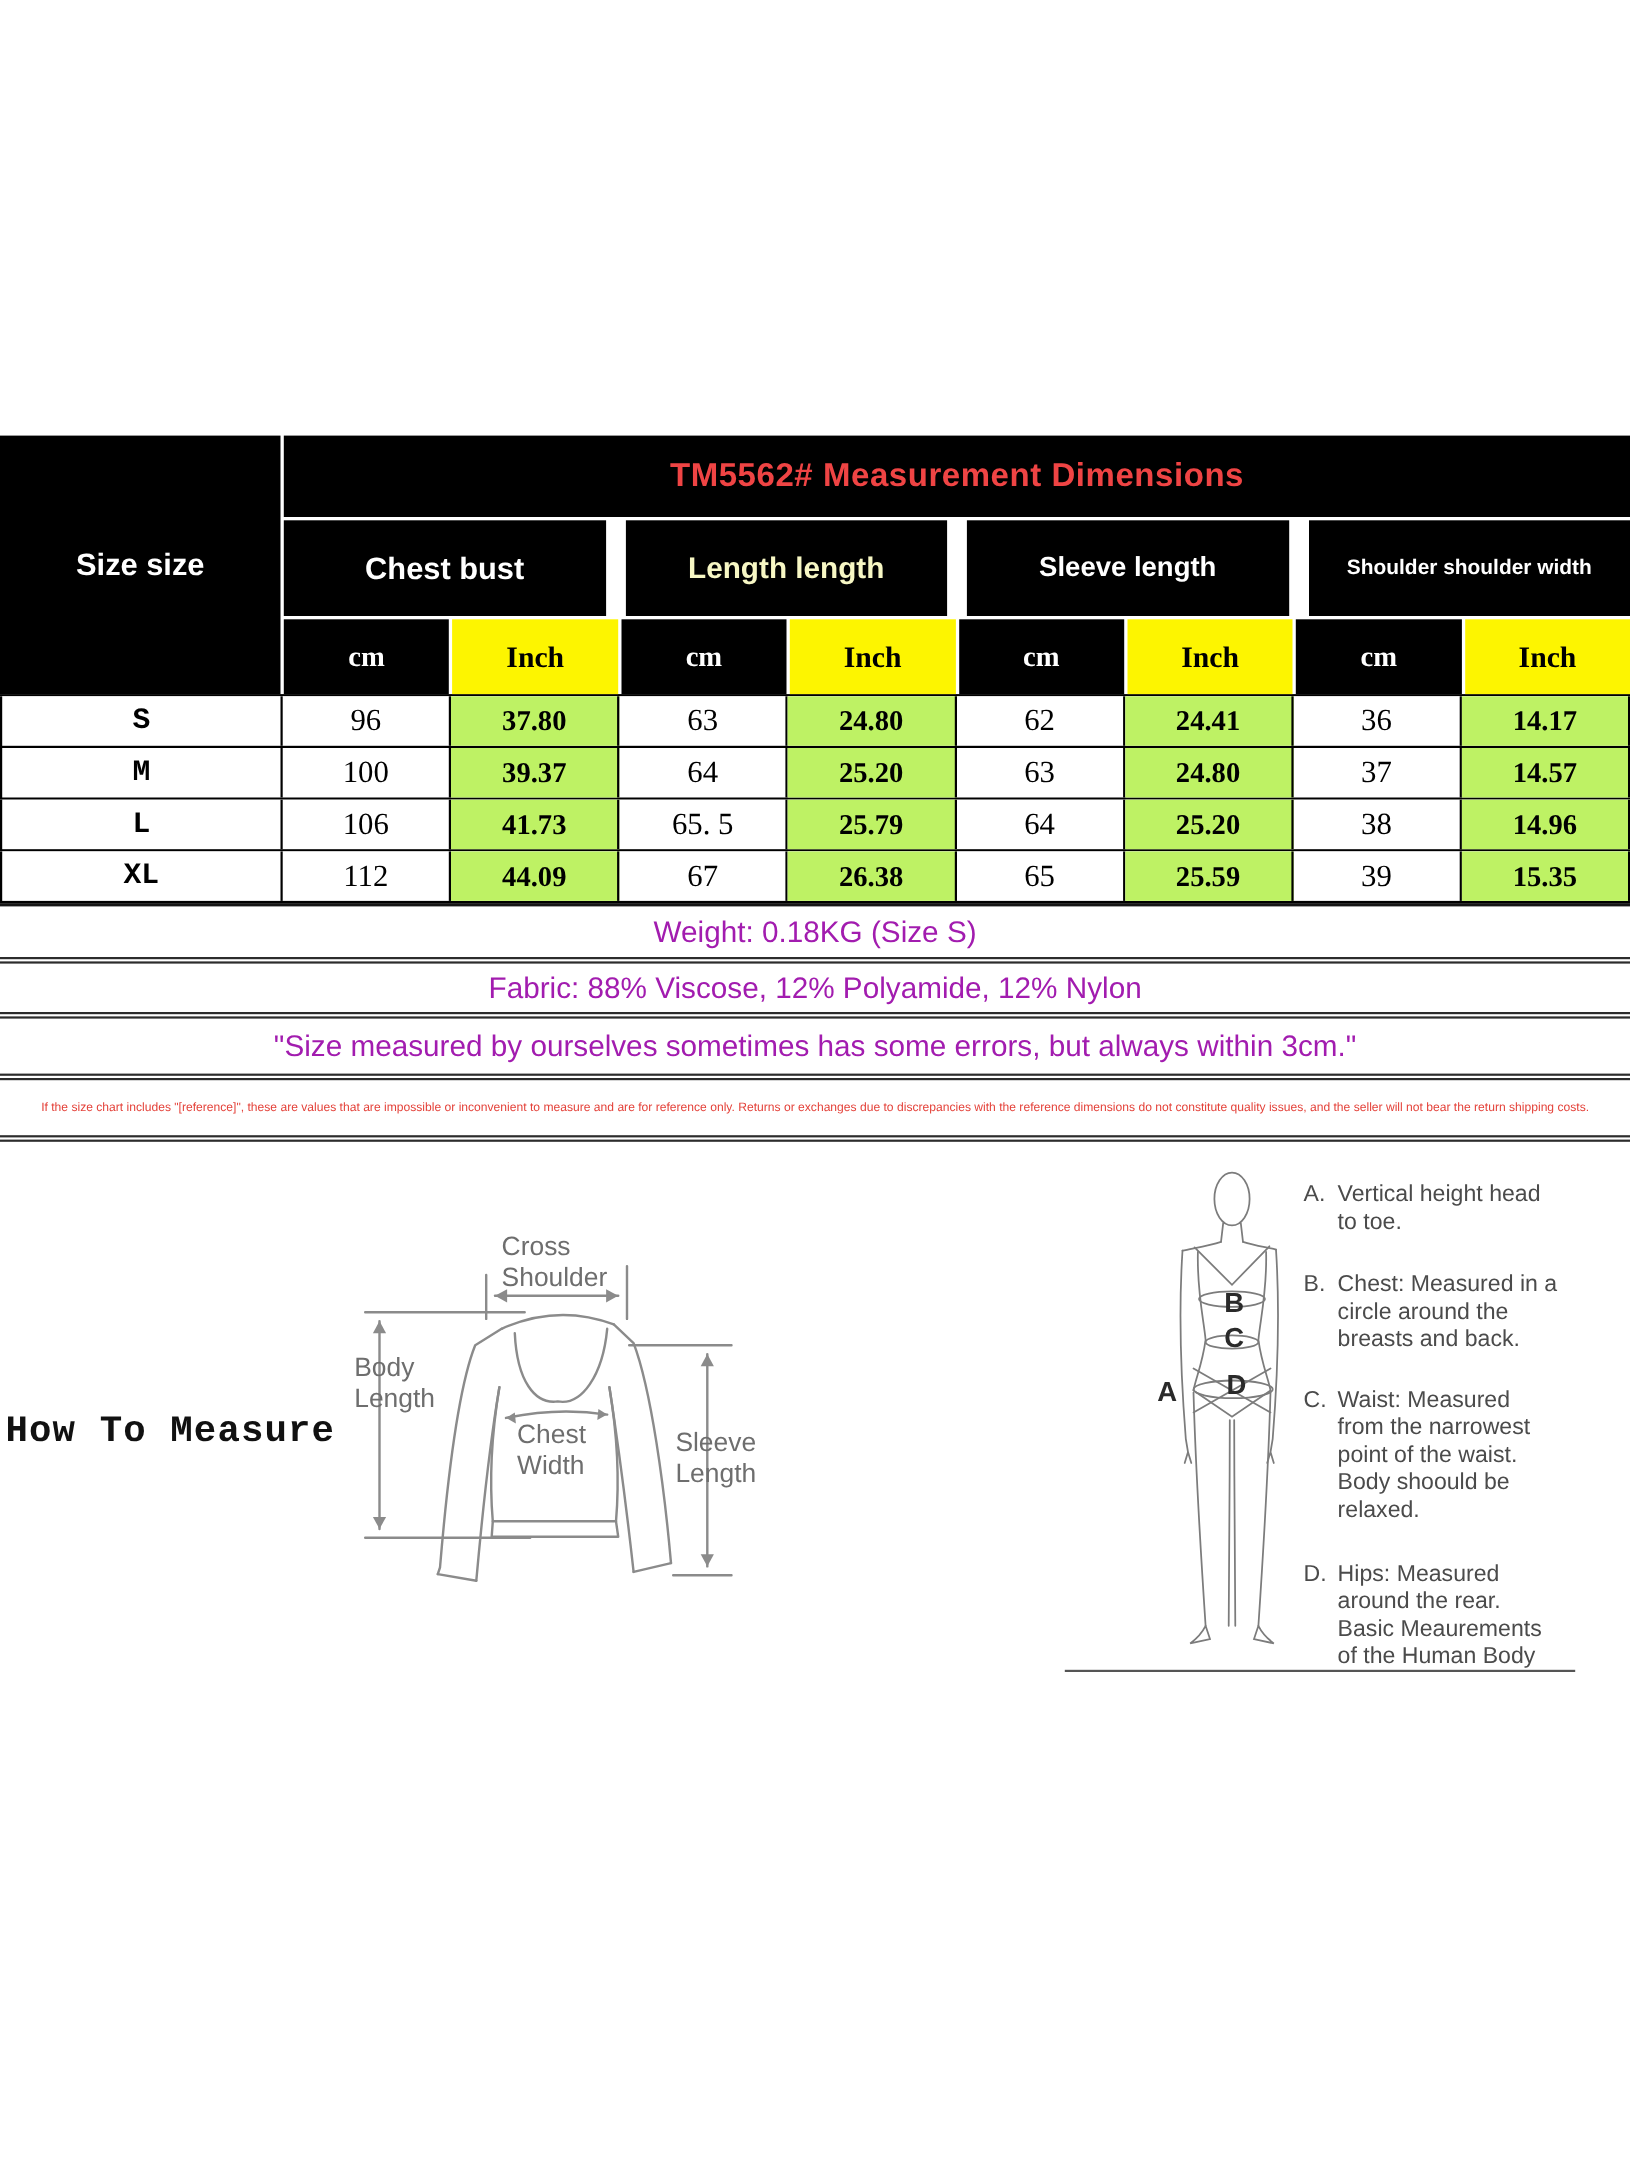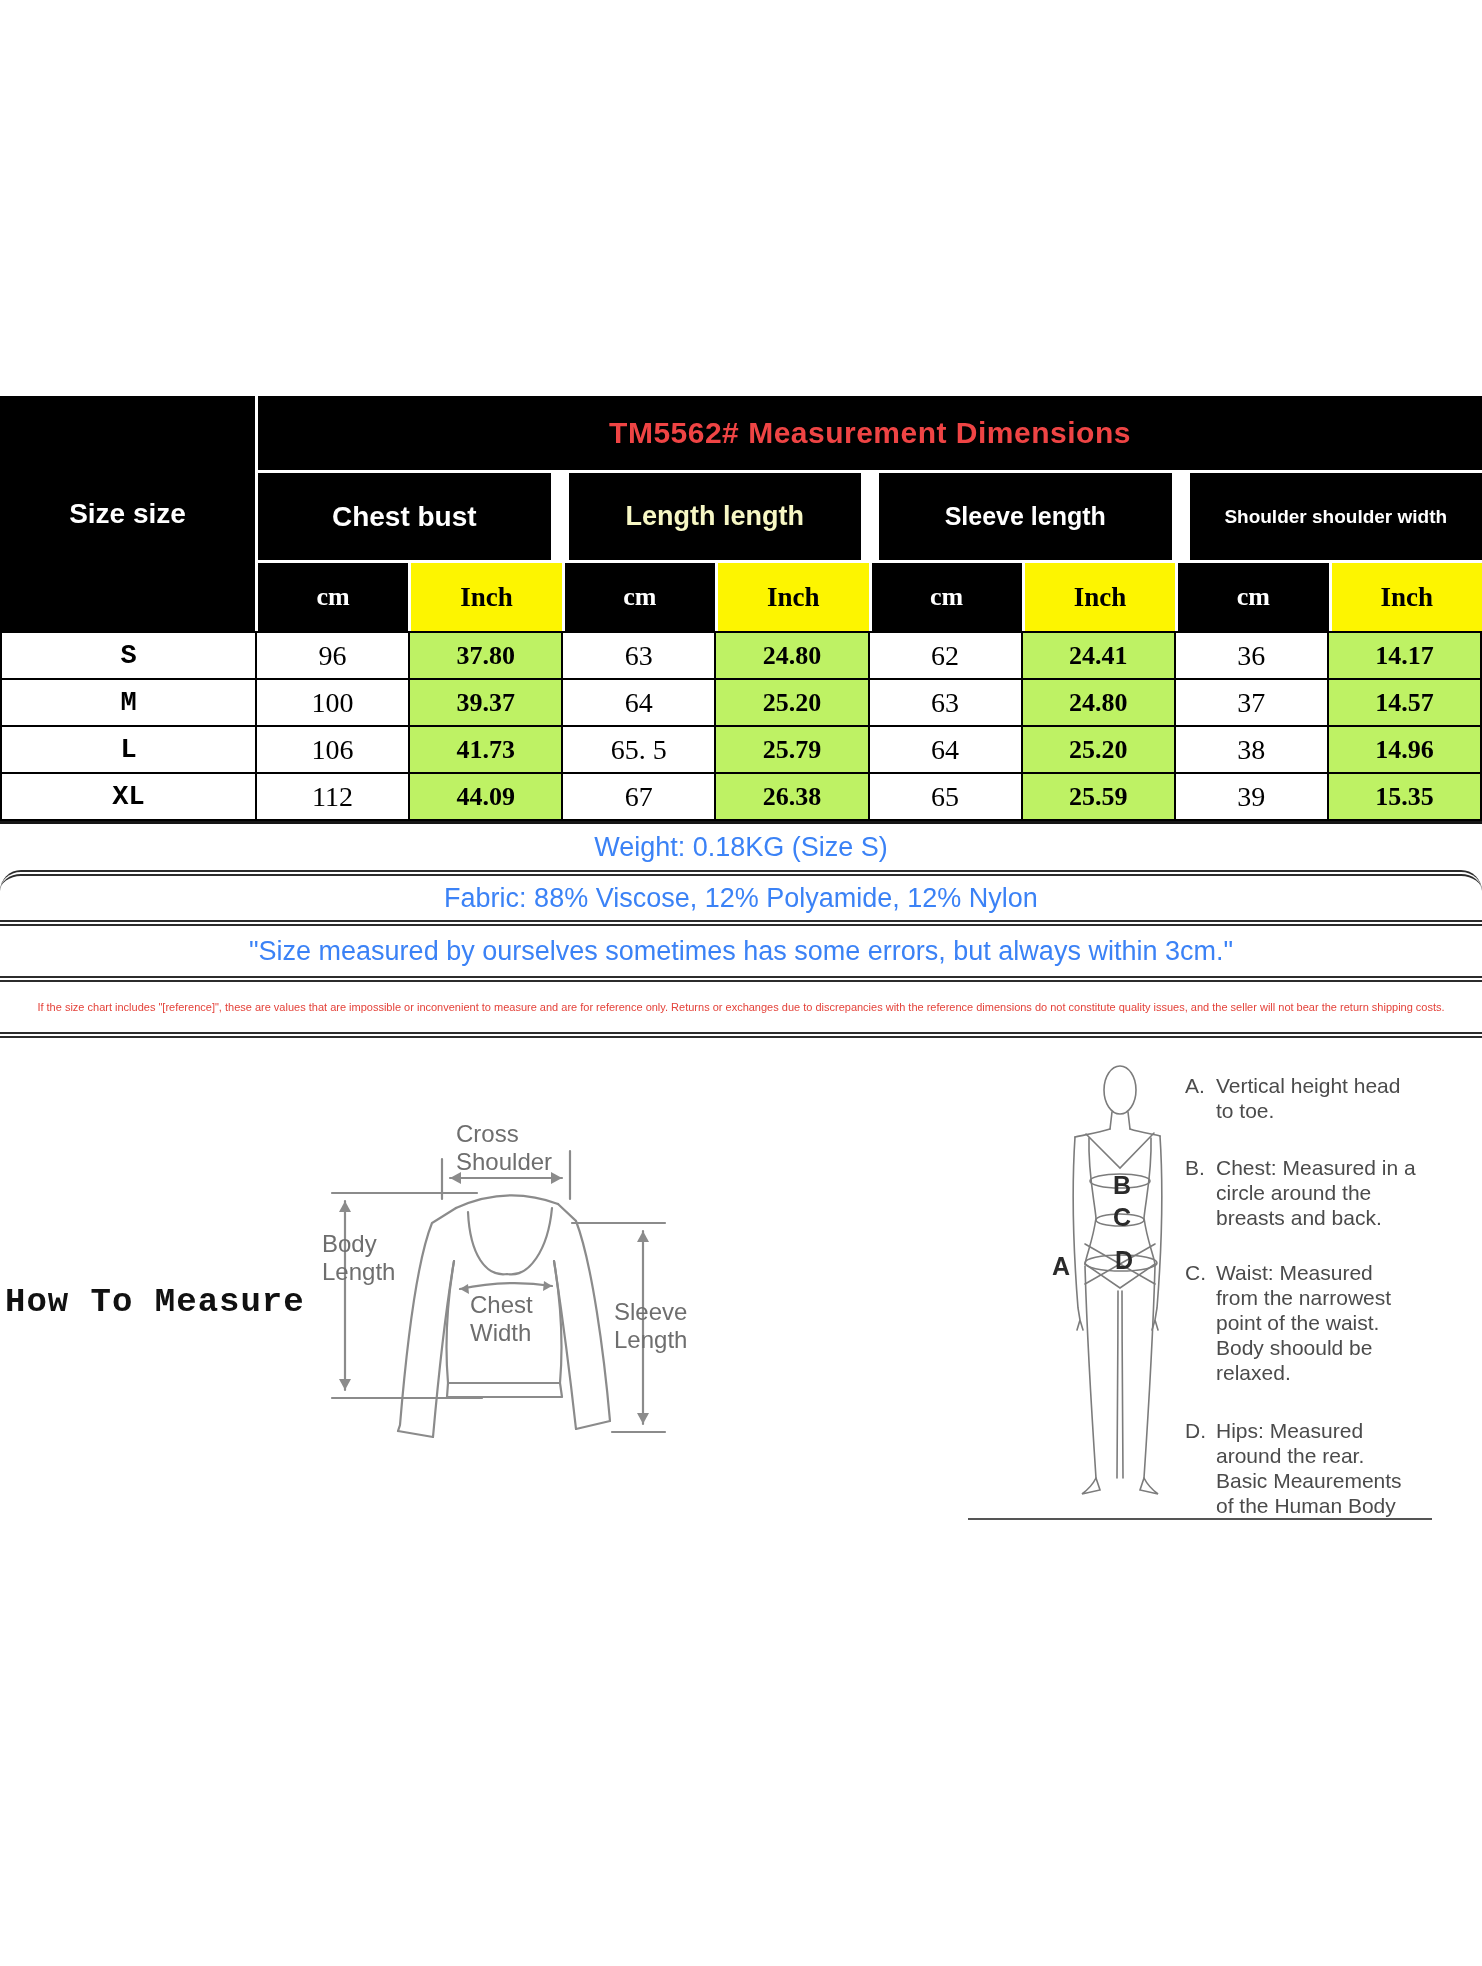--- a/index.html
+++ b/index.html
@@ -29,23 +29,23 @@
   .u-inch { background:#FDF500; color:#000; font-size:27px; }
 
   .t-body { border-top:2px solid #000; }
   .data-row { display:grid; grid-template-columns:255px repeat(8,1fr); height:47px;
               border-left:2px solid #000; border-bottom:2px solid #000; background:#fff; }
   .cell { display:flex; align-items:center; justify-content:center; border-right:2px solid #000;
           font-family:"Liberation Serif", serif; font-size:28px; color:#000; }
   .c-size { font-family:"Liberation Mono", monospace; font-weight:600; font-size:27px; }
   .c-inch { background:#bef264; font-weight:bold; font-size:26px; }
 
-  .note-row { display:flex; align-items:center; justify-content:center; color:#3b82f6; background:#fff; }
+  .note-row { display:flex; align-items:center; justify-content:center; color:#a21caf; background:#fff; }
   .note-weight { height:49px; border-top:3px solid #161616; font-size:27px; }
-  .note-fabric { height:50px; border-top:6px double #2c2c2c; font-size:27px;border-radius:21px; }
+  .note-fabric { height:50px; border-top:6px double #2c2c2c; font-size:27px; }
   .note-quote  { height:56px; border-top:6px double #2c2c2c; font-size:27px; }
   .note-red    { height:62px; border-top:6px double #2c2c2c; border-bottom:6px double #2c2c2c;
                  color:#E4423A; font-size:11px; white-space:nowrap; }
 
   
   .measure { position:absolute; left:0; top:1040px; width:1482px; height:520px; }
   .htm-heading { position:absolute; left:5px; top:243px; font-family:"Liberation Mono", monospace;
                  font-weight:bold; font-size:34px; color:#111; letter-spacing:1px; }
 
   .diagram-label { position:absolute; color:#6e6e6e; font-size:24px; line-height:28px; white-space:pre-line; }

